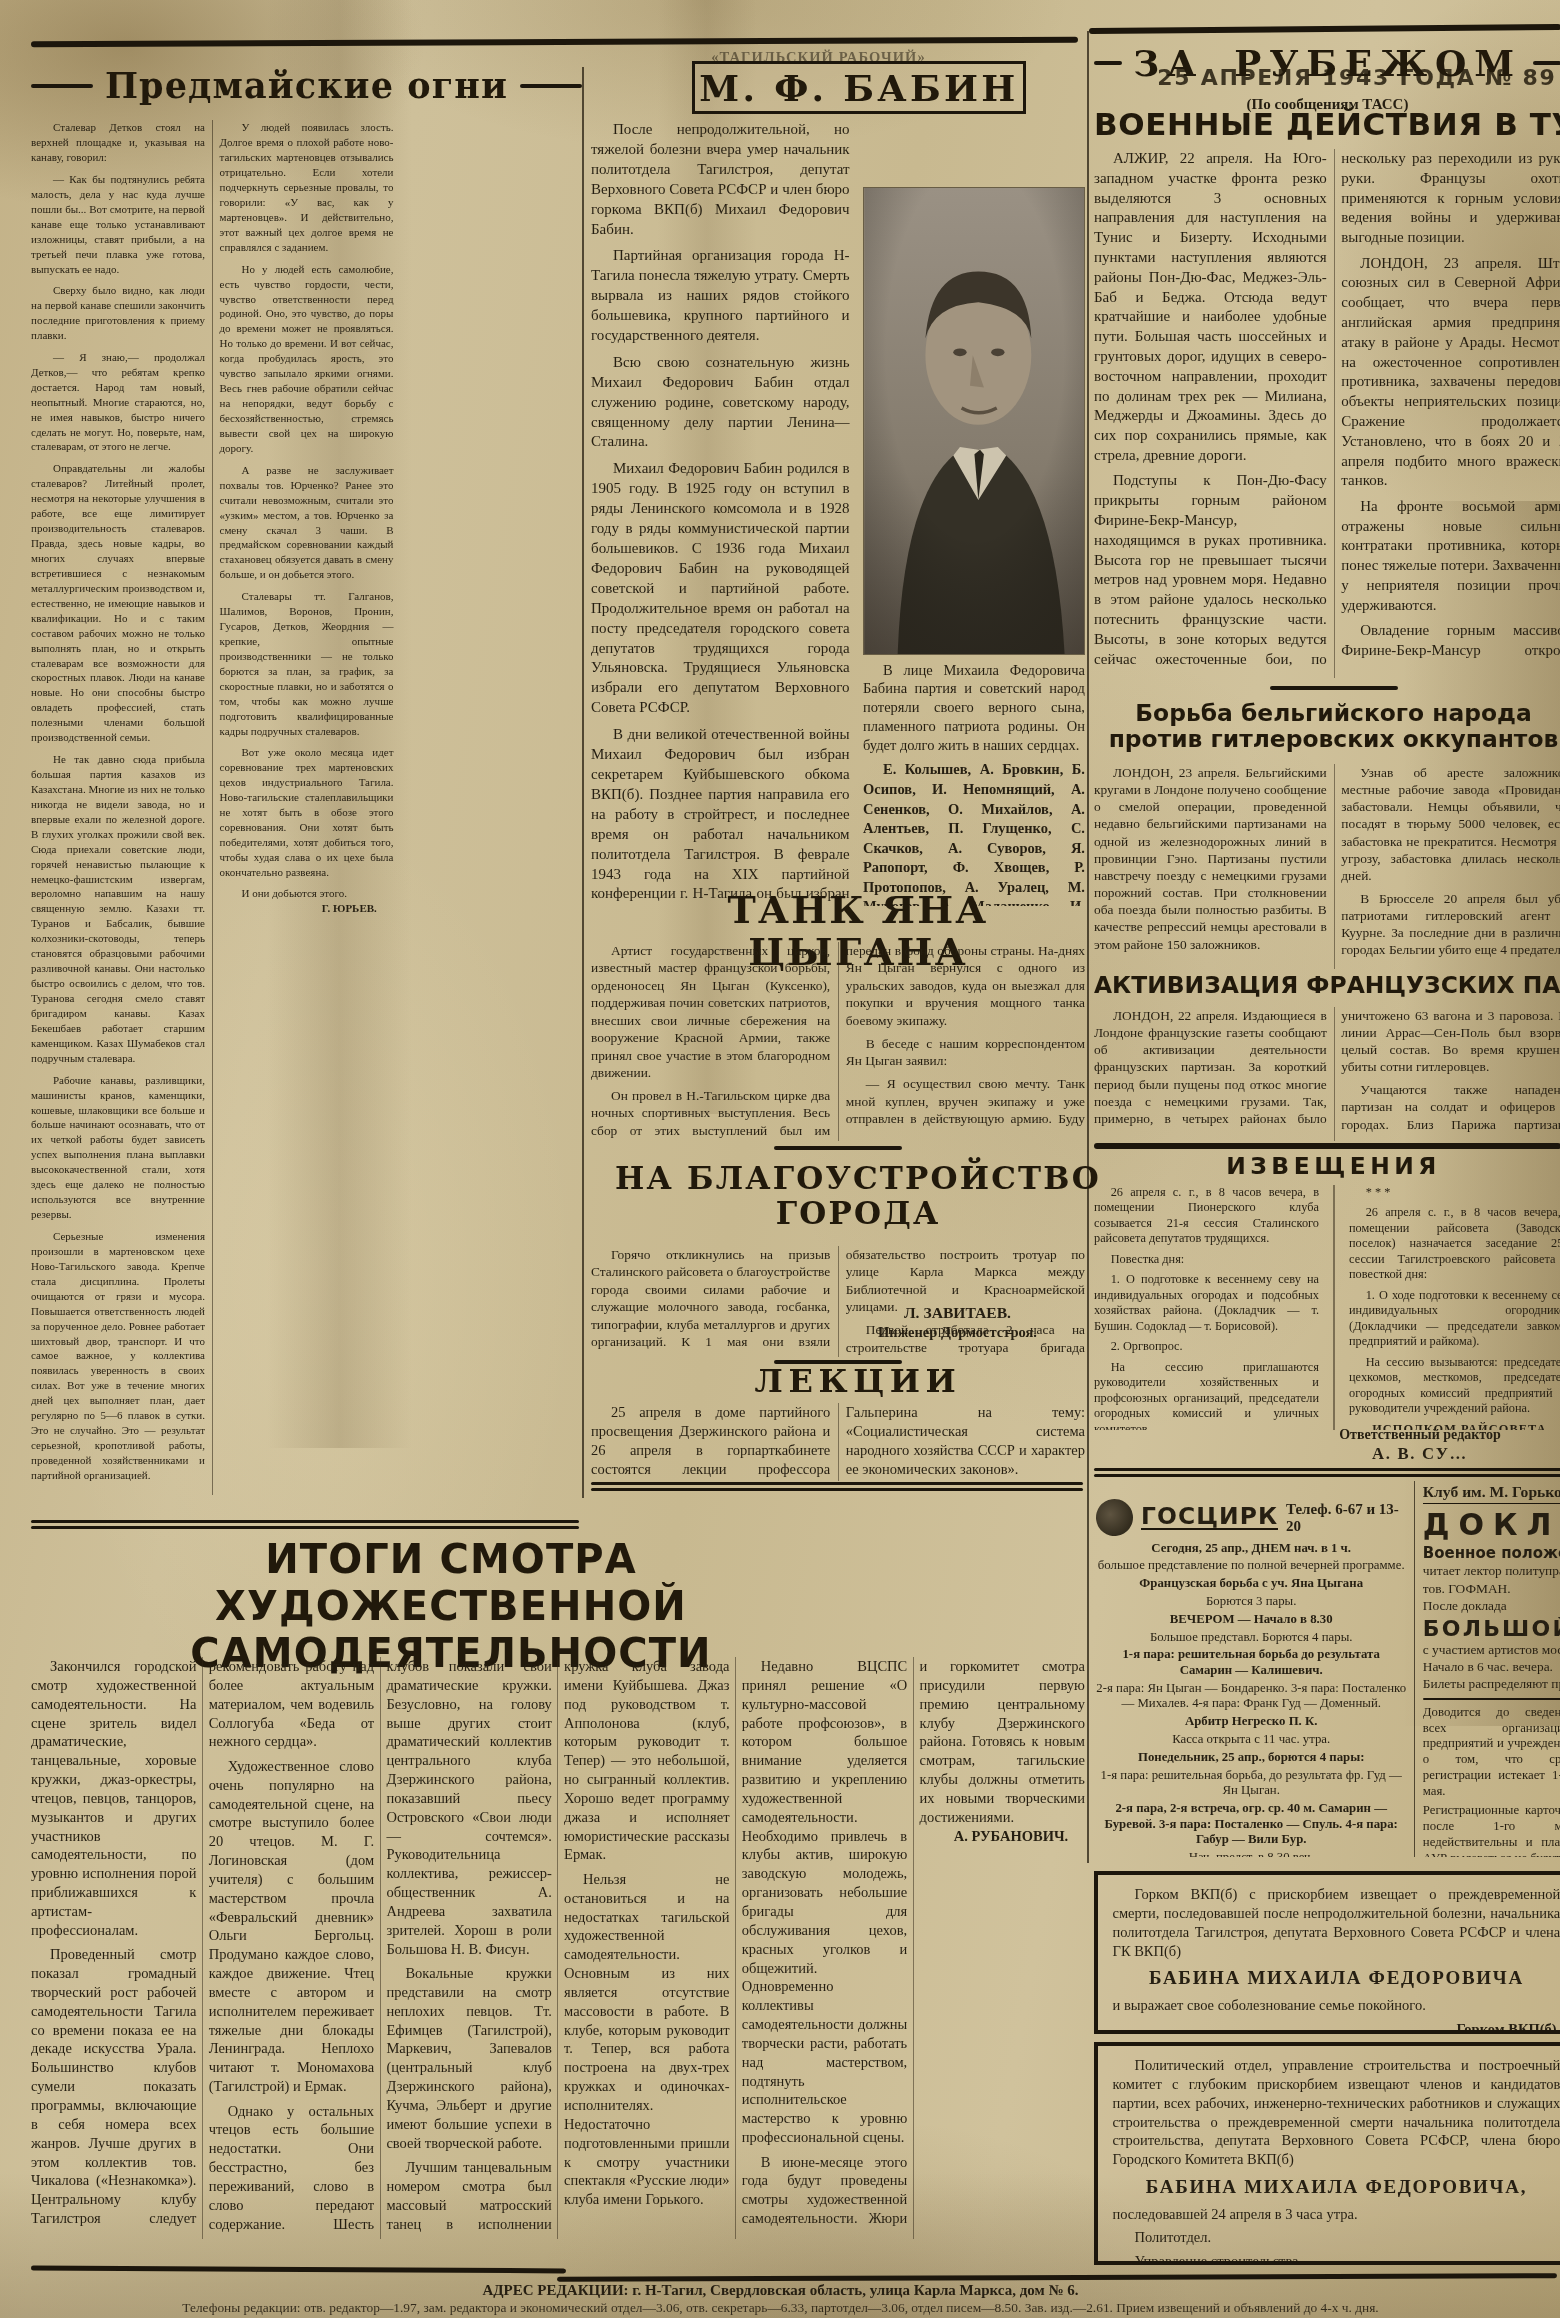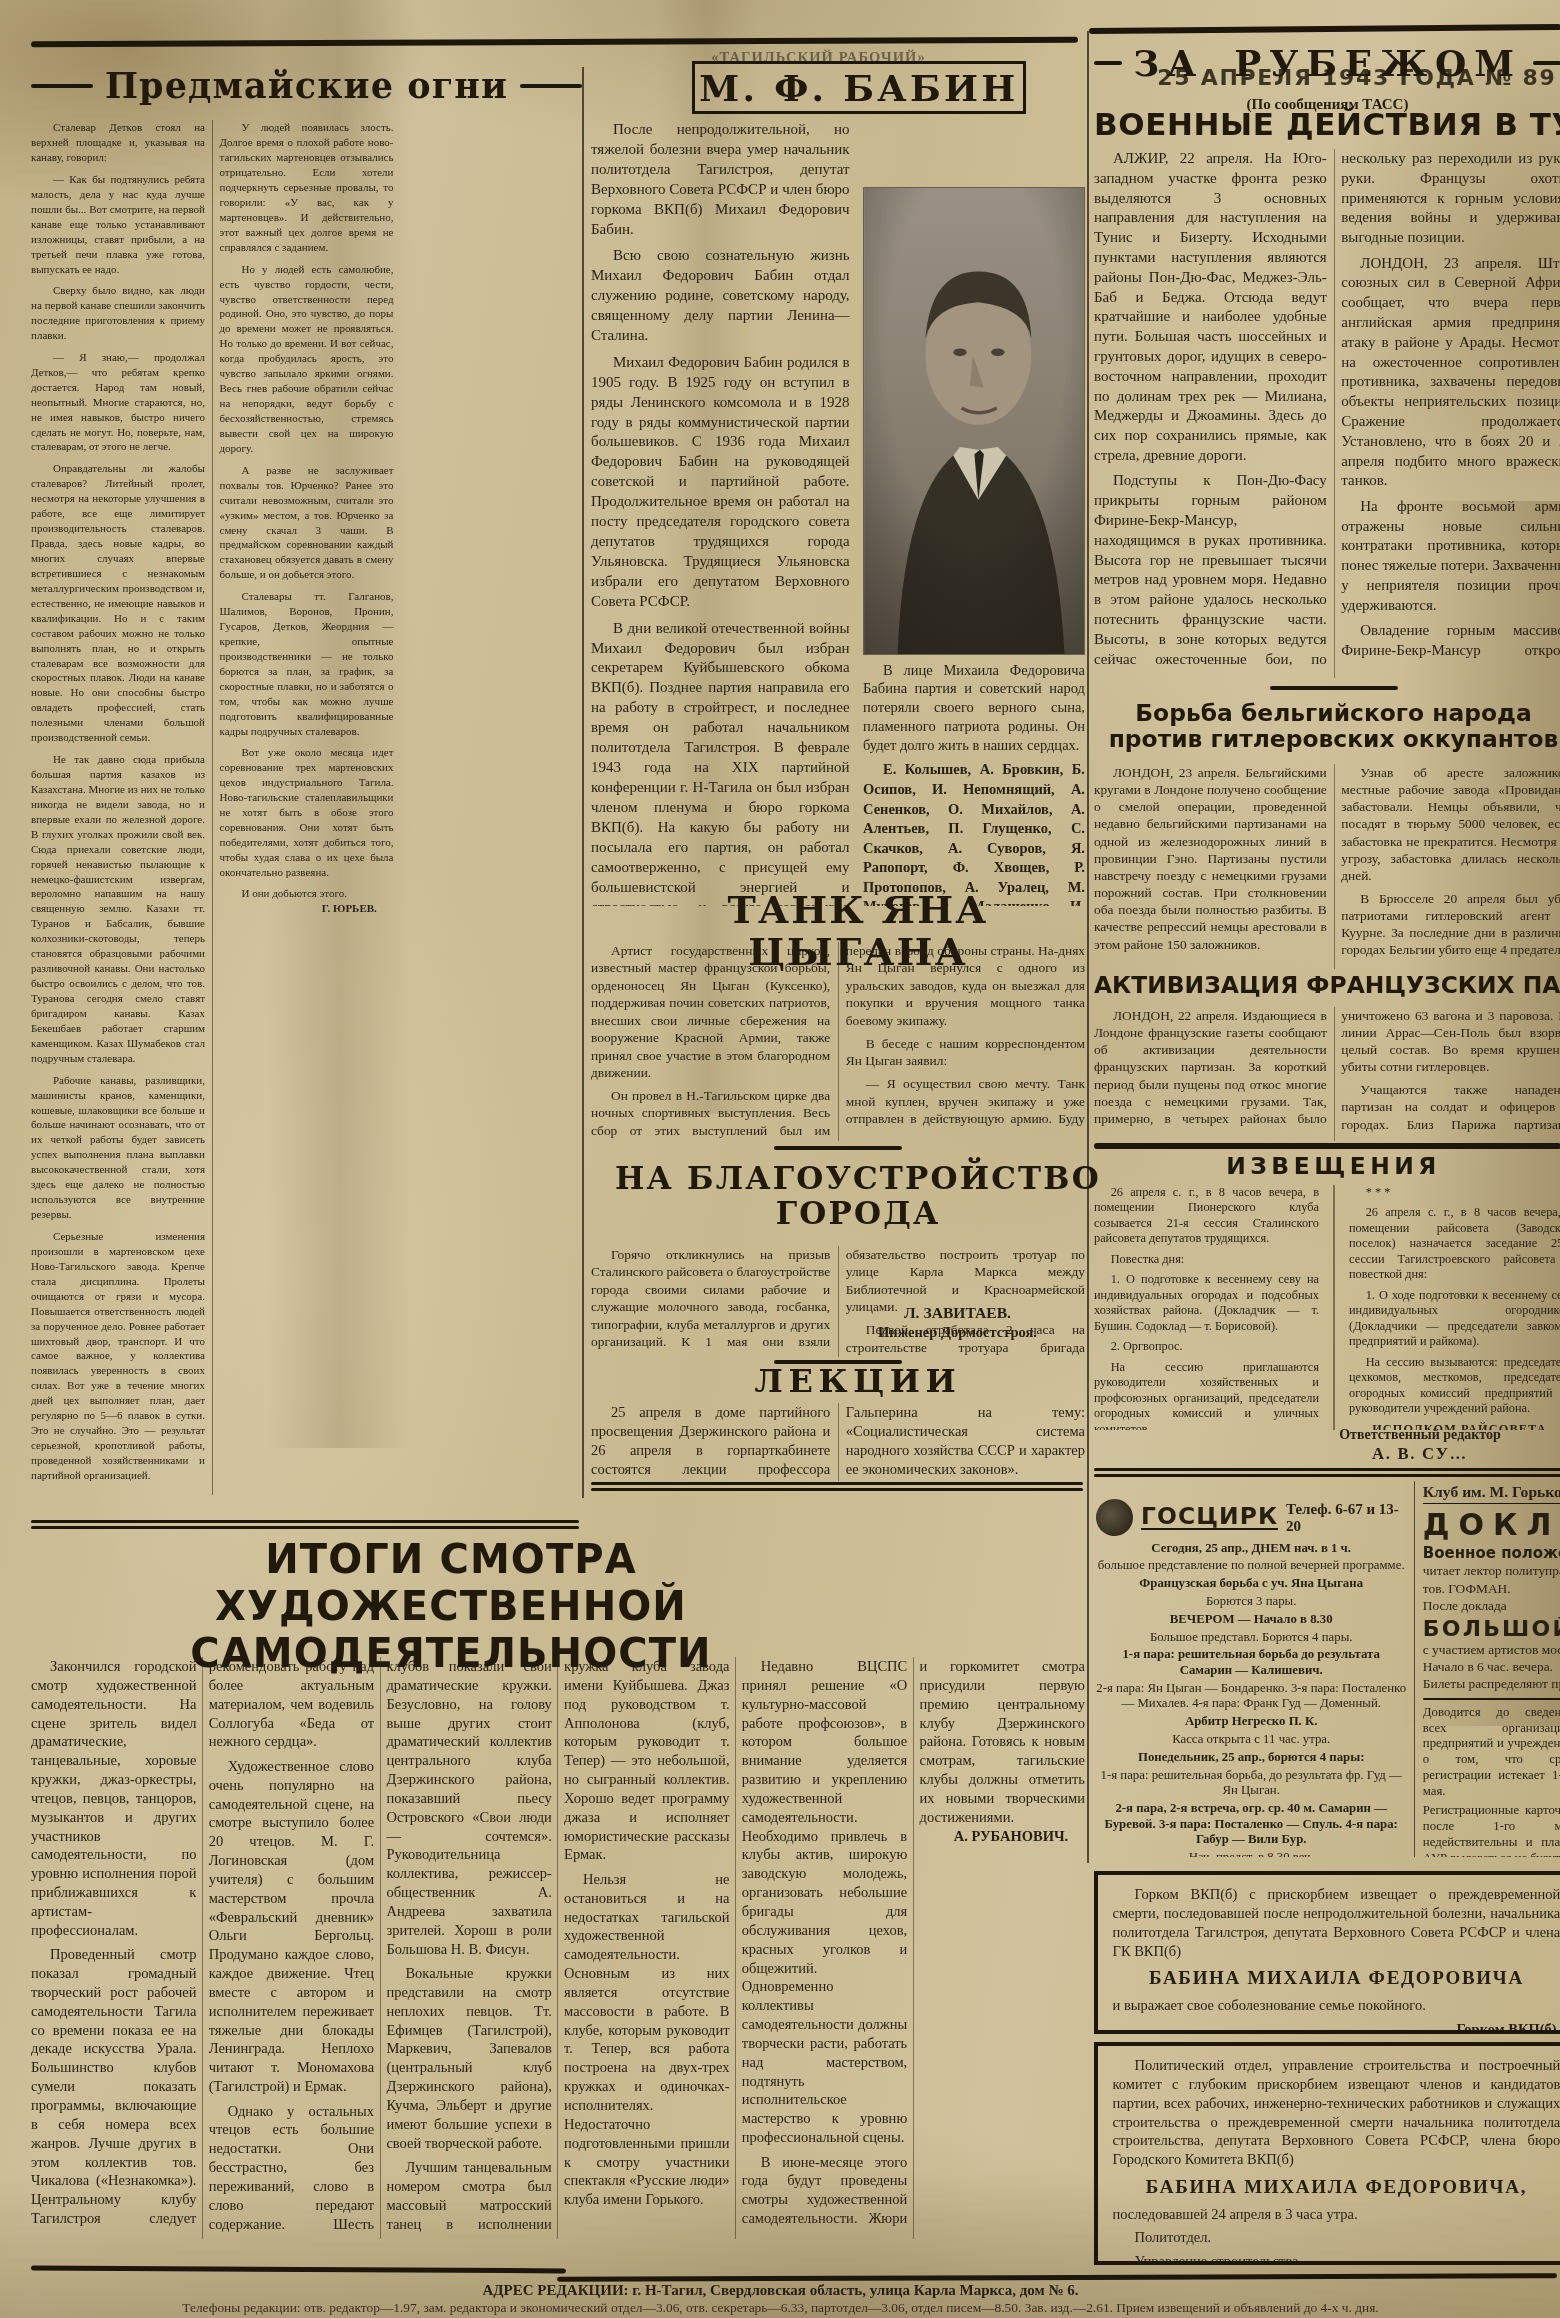--- a/index.html
+++ b/index.html
@@ -186,20 +186,21 @@
   </section>
 
   <div class="babin-box">
     <h2>М. Ф. БАБИН</h2>
   </div>
   <section class="art-babin">
     <div class="babin-cols">
       <div class="bcol1">
         <div>
             <p>После непродолжительной, но тяжелой болезни вчера умер начальник политотдела Тагилстроя, депутат Верховного Совета РСФСР и член бюро горкома ВКП(б) Михаил Федорович Бабин.</p>
+            <p>Партийная организация города Н-Тагила понесла тяжелую утрату. Смерть вырвала из наших рядов стойкого большевика, крупного партийного и государственного деятеля.</p>
             <p>Всю свою сознательную жизнь Михаил Федорович Бабин отдал служению родине, советскому народу, священному делу партии Ленина—Сталина.</p>
             <p>Михаил Федорович Бабин родился в 1905 году. В 1925 году он вступил в ряды Ленинского комсомола и в 1928 году в ряды коммунистической партии большевиков. С 1936 года Михаил Федорович Бабин на руководящей советской и партийной работе. Продолжительное время он работал на посту председателя городского совета депутатов трудящихся города Ульяновска. Трудящиеся Ульяновска избрали его депутатом Верховного Совета РСФСР.</p>
             <p>В дни великой отечественной войны Михаил Федорович был избран секретарем Куйбышевского обкома ВКП(б). Позднее партия направила его на работу в стройтрест, и последнее время он работал начальником политотдела Тагилстроя. В феврале 1943 года на XIX партийной конференции г. Н-Тагила он был избран членом пленума и бюро горкома ВКП(б). На какую бы работу ни посылала его партия, он работал самоотверженно, с присущей ему большевистской энергией и страстностью, и всегда завоевывал заслуженное уважение и авторитет среди окружающих его товарищей.</p>
           </div>
       </div>
       <div class="bcol2">
         <div class="photo">
           <svg width="222" height="468" viewBox="0 0 398 840" xmlns="http://www.w3.org/2000/svg">
             <defs>
               <linearGradient id="bg" x1="0" y1="0" x2="0" y2="1">

